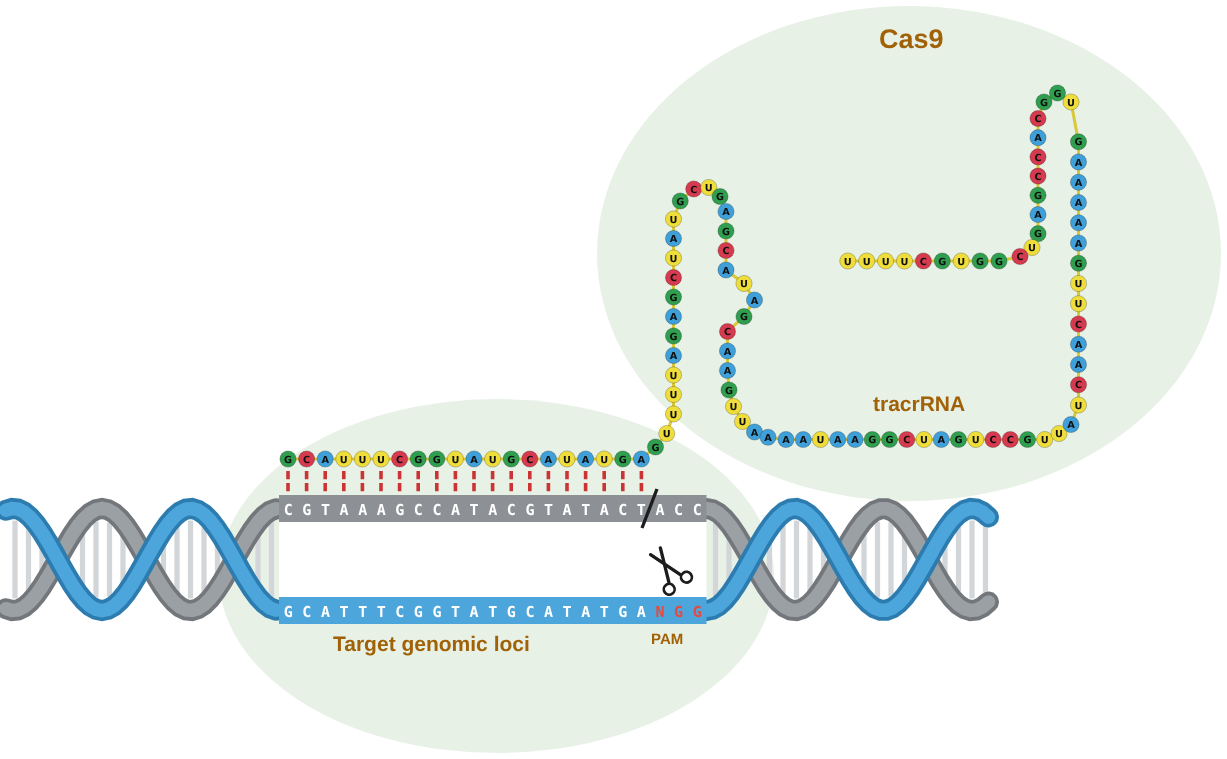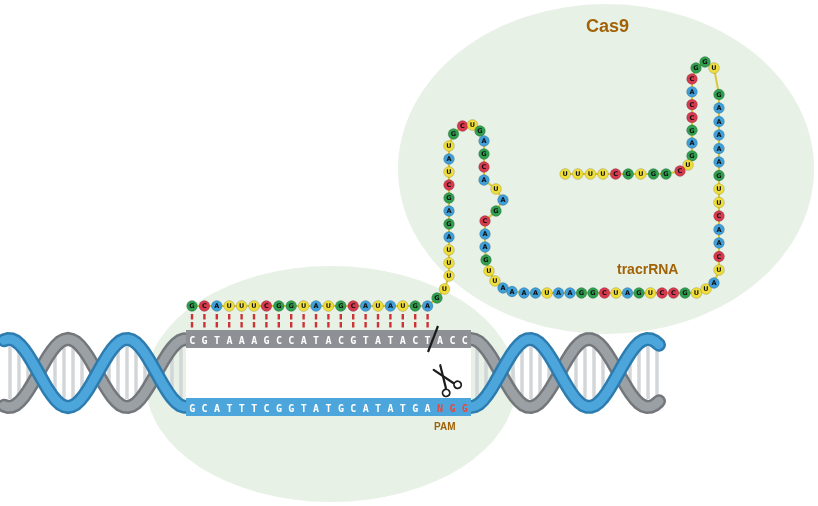--- a/index.html
+++ b/index.html
@@ -7,21 +7,21 @@
          font-family:"Liberation Sans",sans-serif;}
   .blob{position:absolute;border-radius:50%;}
   .blob-big{left:398px;top:4px;width:416px;height:330px;}
   .blob-small{left:146px;top:266px;width:370px;height:236px;}
   svg#scene{position:absolute;left:0;top:0;}
   .dna{font:bold 10px "DejaVu Sans Mono",monospace;text-anchor:middle;}
   .nt{font:bold 6.5px "DejaVu Sans",sans-serif;text-anchor:middle;fill:#101010;}
   .lbl{position:absolute;font-weight:bold;color:#a16207;white-space:nowrap;}
   .lbl-cas9{left:586px;top:16px;font-size:18px;font-weight:600;}
   .lbl-crrna{left:194px;top:277px;font-size:14px;}
-  .lbl-tracr{left:617px;top:261px;font-size:14px;}
+  .lbl-tracr{left:582px;top:261px;font-size:14px;}
   .lbl-loci{left:222px;top:421px;font-size:14px;}
   .lbl-pam{left:434px;top:421px;font-size:10px;}
 </style>
 </head>
 <body>
 
 <div class="stage">
   <div class="blob blob-big" style="background: rgb(231, 241, 230);"></div>
   <div class="blob blob-small" style="background: rgb(231, 241, 230);"></div>
 
@@ -382,14 +382,15 @@
     <g id="scissors" transform="translate(445,379) rotate(-35)">
         <line x1="-4" y1="-14" x2="4.5" y2="8" stroke="#1c1c1c" stroke-width="2.2" stroke-linecap="round"></line>
         <line x1="4" y1="-14" x2="-4.5" y2="8" stroke="#1c1c1c" stroke-width="2.2" stroke-linecap="round"></line>
         <circle cx="-7" cy="12" r="3.6" fill="none" stroke="#1c1c1c" stroke-width="1.8"></circle>
         <circle cx="7" cy="12" r="3.6" fill="none" stroke="#1c1c1c" stroke-width="1.8"></circle>
       </g>
   </svg>
 
   <div class="lbl lbl-cas9">Cas9</div>
   <div class="lbl lbl-tracr">tracrRNA</div>
+  <div class="lbl lbl-loci">Target genomic loci</div>
   <div class="lbl lbl-pam">PAM</div>
 </div>
 
 </body></html>

